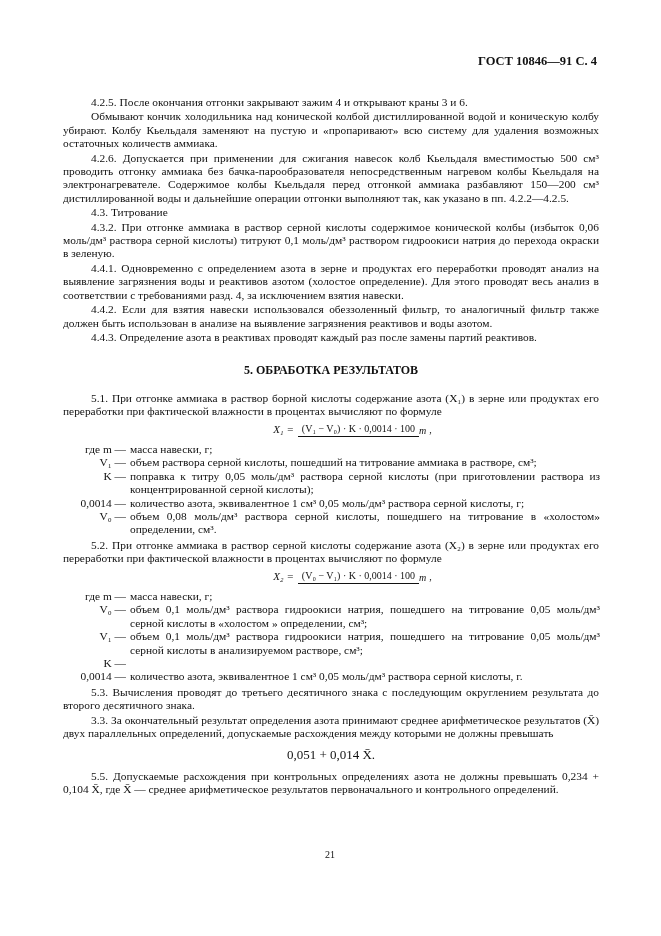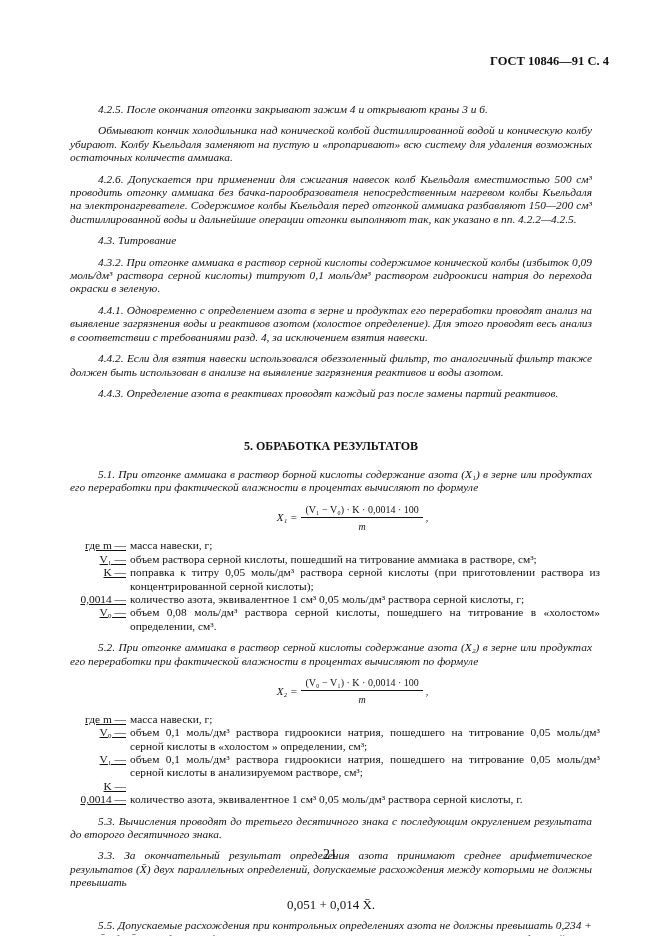--- a/index.html
+++ b/index.html
@@ -1,46 +1,46 @@
 <!DOCTYPE html>
 <html><head>
 <meta charset="utf-8">
 <style>
   html, body { margin: 0; padding: 0; background: #ffffff; }
   body { width: 661px; height: 936px; position: relative; overflow: hidden;
          font-family: "Liberation Serif", serif; color: #111; font-size: 11.4px; line-height: 13.4px; }
-  .header { position: absolute; top: 55px; right: 52px; font-weight: bold; font-size: 12.5px; }
+  .header { position: absolute; top: 55px; right: 64px; font-weight: bold; font-size: 12.5px; }
   .content { position: absolute; left: 62px; top: 95px; width: 538px; }
-  p { margin: 8px; text-align: justify; font-style: italic; }
+  p { margin: 1px; text-align: justify; }
   .ind { text-indent: 28px; }
-  .title { text-align: center; font-weight: bold; font-size: 12px; margin-top: 40px; margin-bottom: 14px; }
+  .title { text-align: center; font-weight: bold; font-size: 12px; margin-top: 20px; margin-bottom: 14px; }
   .formula { display: flex; justify-content: center; align-items: center; margin: 3px 0 6px 0; font-size: 10px; }
   .formula .lhs { font-style: italic; margin-right: 4px; font-size: 11px; margin-left: 43px; }
-  .frac { display: inline-flex; flex-direction: column; align-items: center; }
+  .frac { display: inline-flex; flex-direction: row; }
   .frac .num { border-bottom: 1px solid #111; padding: 0 4px 1px 4px; }
   .frac .den { font-style: italic; padding-top: 2px; }
   .formula .comma { margin-left: 3px; }
   .defs { margin: 2px 0; }
   .def { display: flex; }
-  .def .sym { width: 64px; text-align: right; flex-shrink: 0; text-decoration: underline; }
+  .def .sym { width: 64px; text-align: right; flex-shrink: 0; }
   .def .txt { flex: 1; padding-left: 4px; text-align: justify; }
   .center-eq { text-align: center; margin: 8px 0 8px 0; font-size: 13px; }
-  .pagenum { position: absolute; top: 848px; left: 0; width: 660px; text-align: center; font-size: 14px; }
+  .pagenum { position: absolute; top: 848px; left: 0; width: 660px; text-align: center; font-size: 10px; }
 </style>
 </head>
 <body>
 
 <div class="header">ГОСТ 10846—91 С. 4</div>
 
 <div class="content">
   <p class="ind">4.2.5. После окончания отгонки закрывают зажим 4 и открывают краны 3 и 6.</p>
   <p class="ind">Обмывают кончик холодильника над конической колбой дистиллированной водой и коническую колбу убирают. Колбу Кьельдаля заменяют на пустую и «пропаривают» всю систему для удаления возможных остаточных количеств аммиака.</p>
   <p class="ind">4.2.6. Допускается при применении для сжигания навесок колб Кьельдаля вместимостью 500 см³ проводить отгонку аммиака без бачка-парообразователя непосредственным нагревом колбы Кьельдаля на электронагревателе. Содержимое колбы Кьельдаля перед отгонкой аммиака разбавляют 150—200 см³ дистиллированной воды и дальнейшие операции отгонки выполняют так, как указано в пп. 4.2.2—4.2.5.</p>
   <p class="ind">4.3. Титрование</p>
-  <p class="ind">4.3.2. При отгонке аммиака в раствор серной кислоты содержимое конической колбы (избыток 0,09 моль/дм³ раствора серной кислоты) титруют 0,1 моль/дм³ раствором гидроокиси натрия до перехода окраски в зеленую.</p>
+  <p class="ind">4.3.2. При отгонке аммиака в раствор серной кислоты содержимое конической колбы (избыток 0,06 моль/дм³ раствора серной кислоты) титруют 0,1 моль/дм³ раствором гидроокиси натрия до перехода окраски в зеленую.</p>
   <p class="ind">4.4.1. Одновременно с определением азота в зерне и продуктах его переработки проводят анализ на выявление загрязнения воды и реактивов азотом (холостое определение). Для этого проводят весь анализ в соответствии с требованиями разд. 4, за исключением взятия навески.</p>
   <p class="ind">4.4.2. Если для взятия навески использовался обеззоленный фильтр, то аналогичный фильтр также должен быть использован в анализе на выявление загрязнения реактивов и воды азотом.</p>
   <p class="ind">4.4.3. Определение азота в реактивах проводят каждый раз после замены партий реактивов.</p>
 
   <div class="title">5. ОБРАБОТКА РЕЗУЛЬТАТОВ</div>
 
   <p class="ind">5.1. При отгонке аммиака в раствор борной кислоты содержание азота (X₁) в зерне или продуктах его переработки при фактической влажности в процентах вычисляют по формуле</p>
   <div class="formula">
     <span class="lhs">X₁ =</span>
     <span class="frac">

